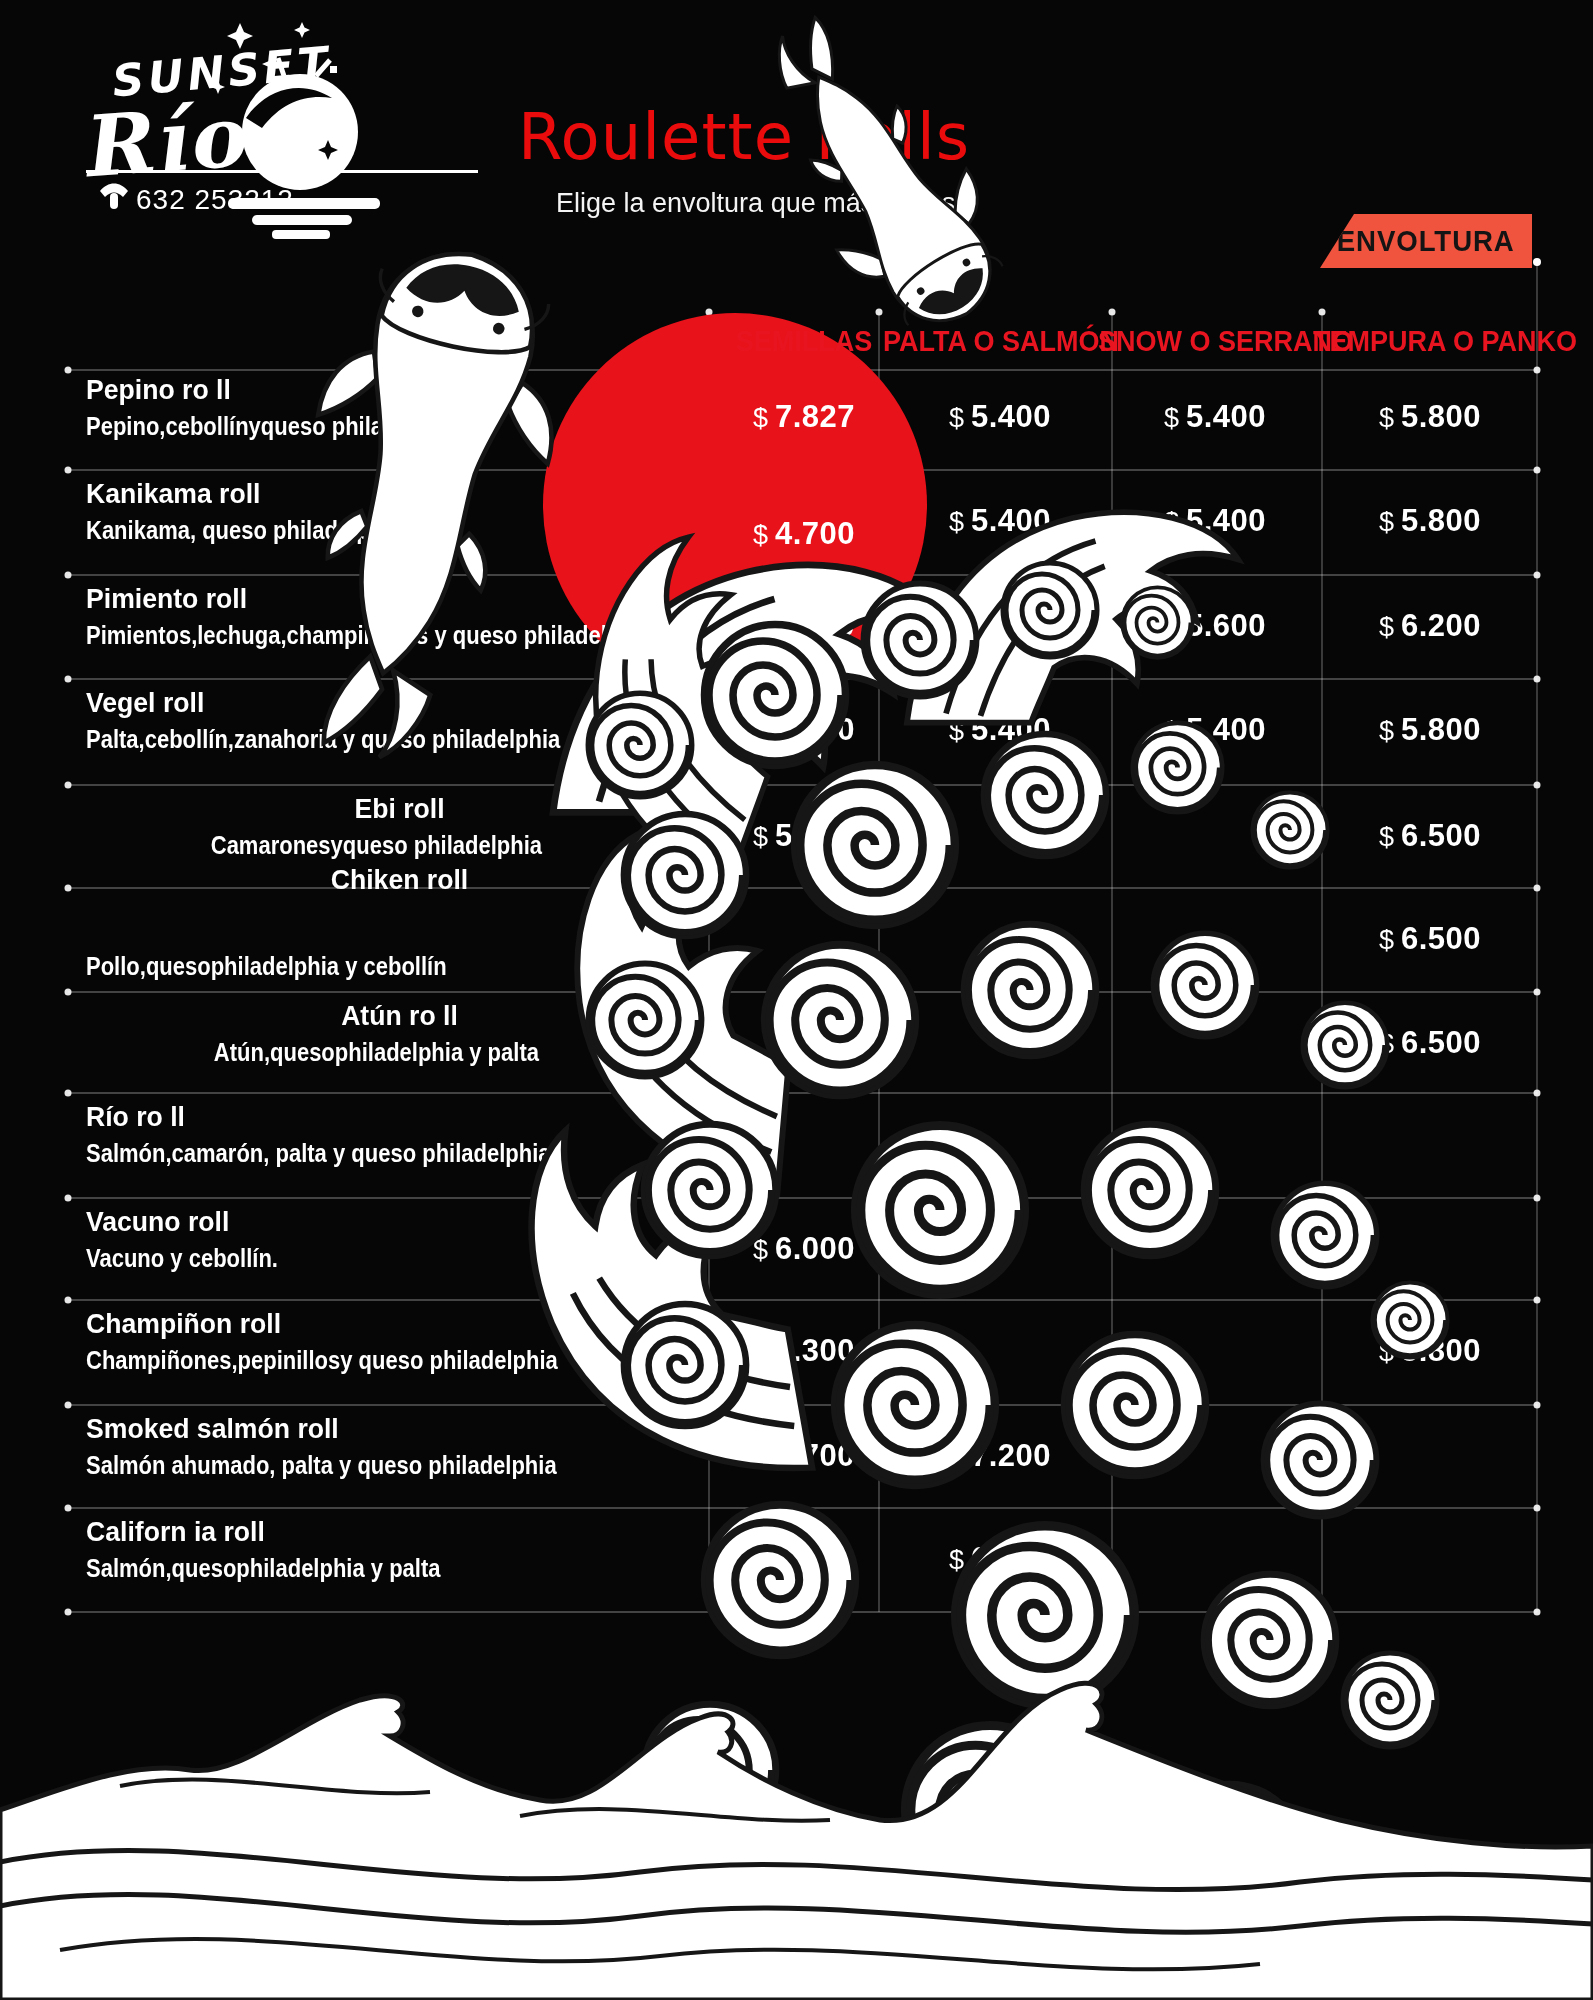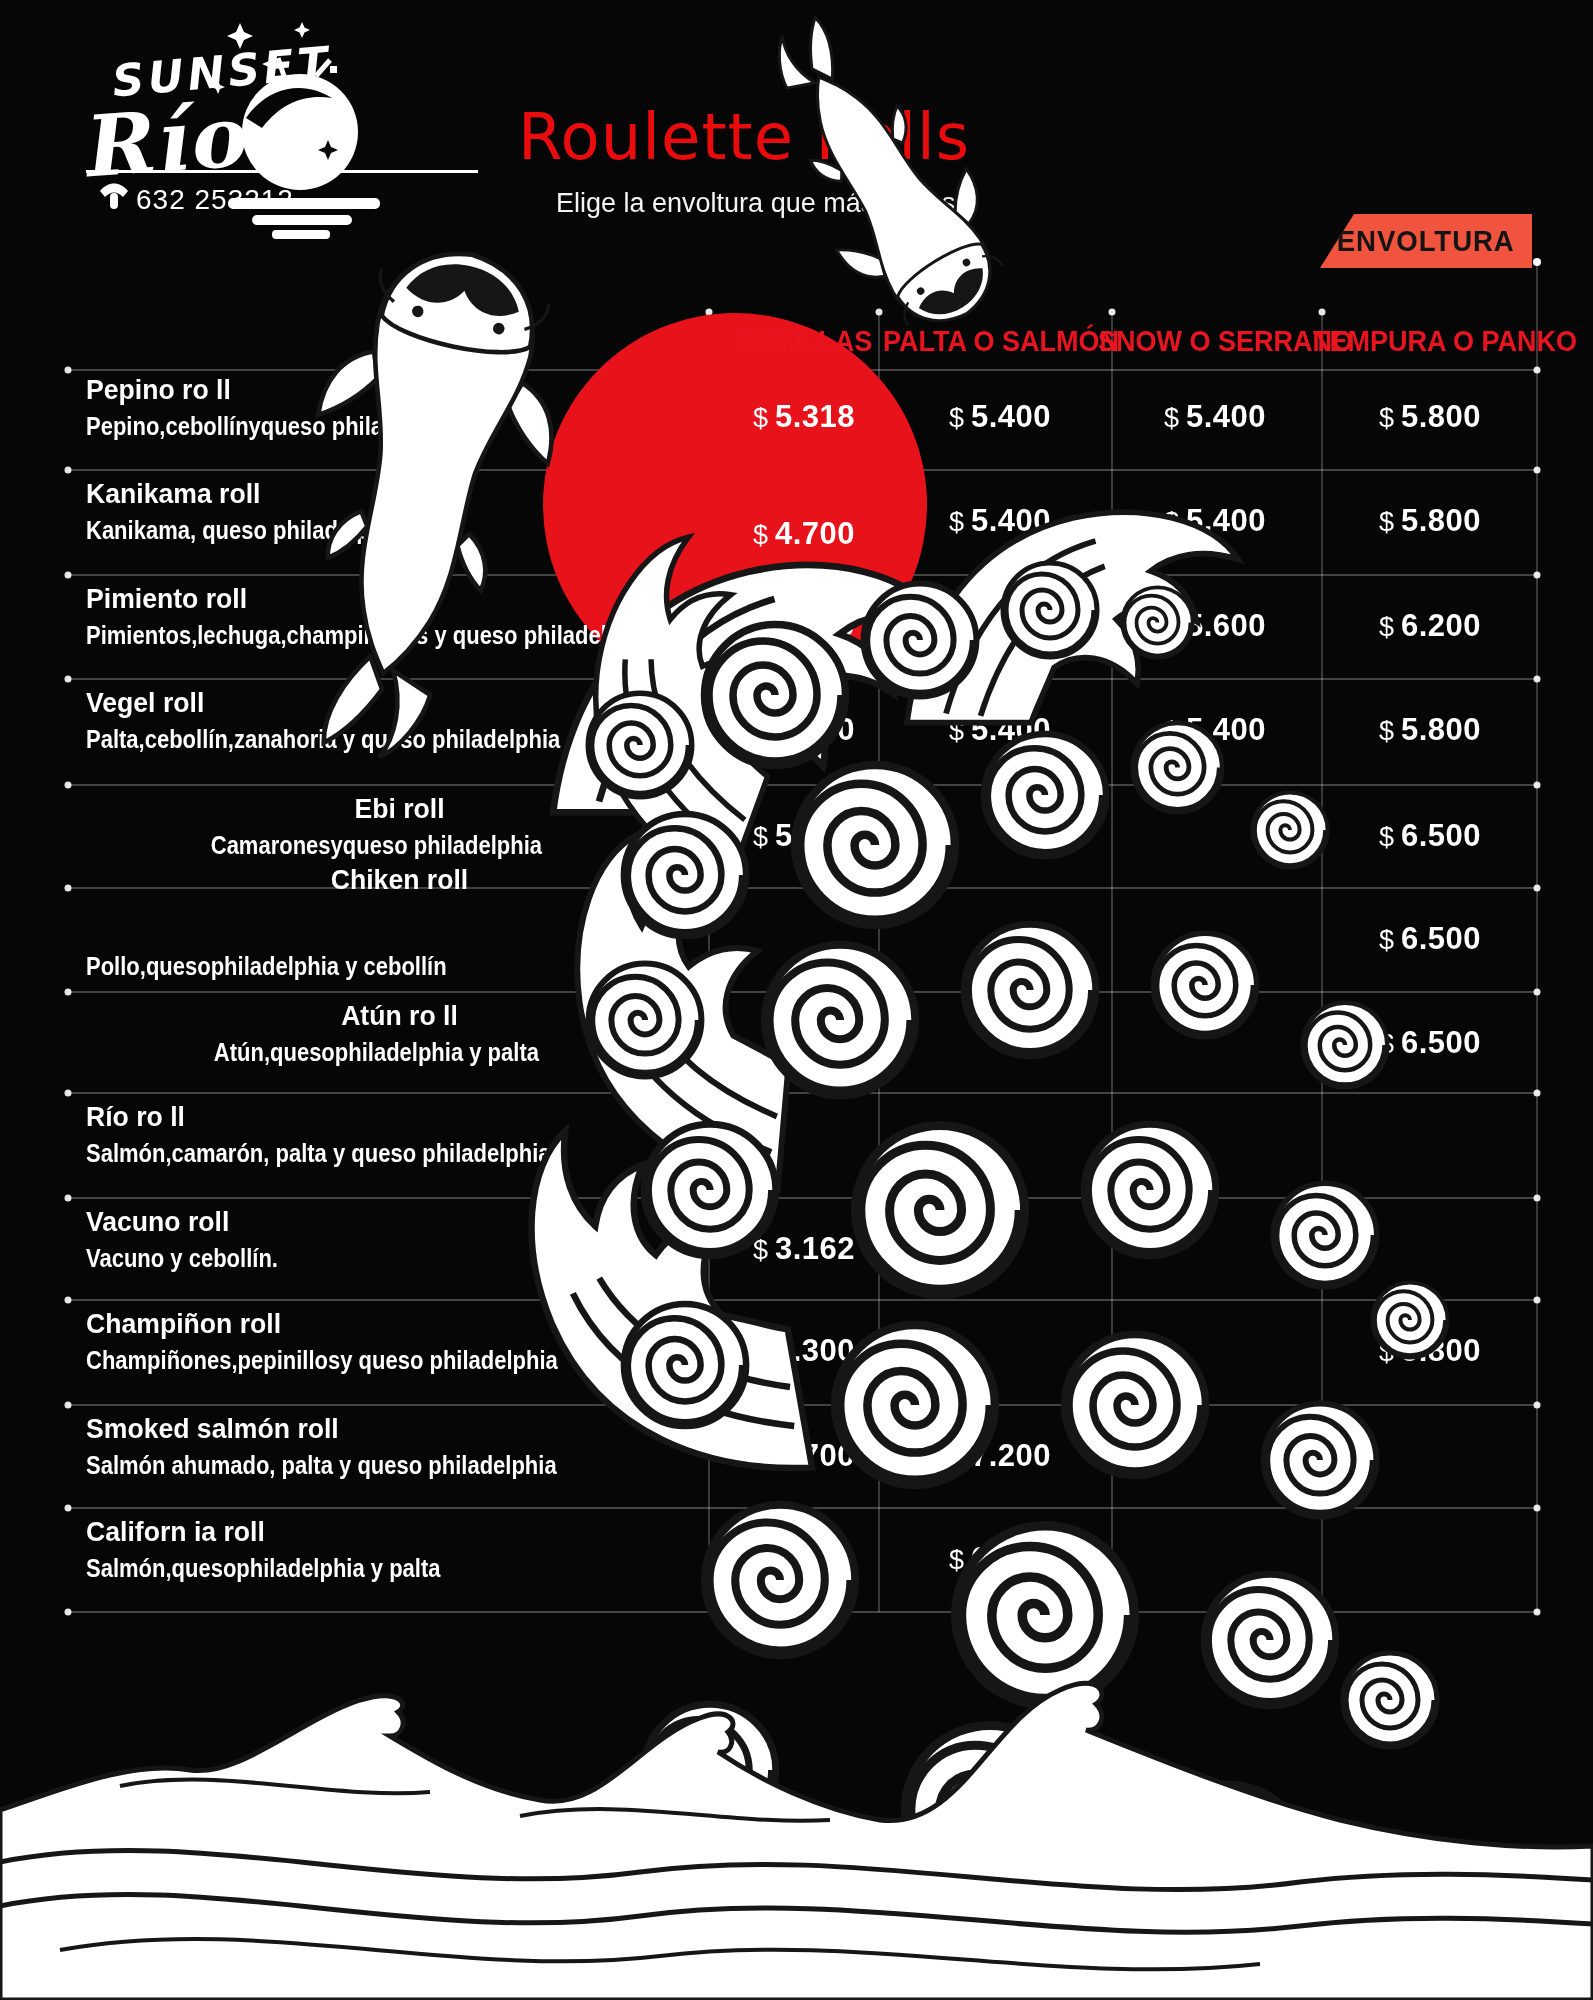--- a/index.html
+++ b/index.html
@@ -130,21 +130,21 @@
 
   <div id="table">
       <div class="col-header" style="left: 674px; top: 324px;">SEMILLAS</div>
       <div class="col-header" style="left: 870px; top: 324px;">PALTA O SALMÓN</div>
       <div class="col-header" style="left: 1085px; top: 324px;">SNOW O SERRANO</div>
       <div class="col-header" style="left: 1300px; top: 324px;">TEMPURA O PANKO</div>
       <div class="item" style="top: 374px;">
         <div class="t">Pepino ro ll</div>
         <div class="d">Pepino,cebollínyqueso philadelphia</div>
       </div>
-      <div class="price" style="left: 694px; top: 399px;"><span class="cur">$</span><span class="amt">5.318</span></div>
+      <div class="price" style="left: 694px; top: 399px;"><span class="cur">$</span><span class="amt">7.827</span></div>
       <div class="price" style="left: 890px; top: 399px;"><span class="cur">$</span><span class="amt">5.400</span></div>
       <div class="price" style="left: 1105px; top: 399px;"><span class="cur">$</span><span class="amt">5.400</span></div>
       <div class="price" style="left: 1320px; top: 399px;"><span class="cur">$</span><span class="amt">5.800</span></div>
       <div class="item" style="top: 478px;">
         <div class="t">Kanikama roll</div>
         <div class="d">Kanikama, queso philadelphia</div>
       </div>
       <div class="price" style="left: 694px; top: 516px;"><span class="cur">$</span><span class="amt">4.700</span></div>
       <div class="price" style="left: 890px; top: 503px;"><span class="cur">$</span><span class="amt">5.400</span></div>
       <div class="price" style="left: 1105px; top: 503px;"><span class="cur">$</span><span class="amt">5.400</span></div>
@@ -182,21 +182,21 @@
       </div>
       <div class="price" style="left: 1320px; top: 1025px;"><span class="cur">$</span><span class="amt">6.500</span></div>
       <div class="item" style="top: 1101px;">
         <div class="t">Río ro ll</div>
         <div class="d">Salmón,camarón, palta y queso philadelphia</div>
       </div>
       <div class="item" style="top: 1206px;">
         <div class="t">Vacuno roll</div>
         <div class="d">Vacuno y cebollín.</div>
       </div>
-      <div class="price" style="left: 694px; top: 1231px;"><span class="cur">$</span><span class="amt">3.162</span></div>
+      <div class="price" style="left: 694px; top: 1231px;"><span class="cur">$</span><span class="amt">6.000</span></div>
       <div class="item" style="top: 1308px;">
         <div class="t">Champiñon roll</div>
         <div class="d">Champiñones,pepinillosy queso philadelphia</div>
       </div>
       <div class="price" style="left: 694px; top: 1333px;"><span class="cur">$</span><span class="amt">5.300</span></div>
       <div class="price" style="left: 1320px; top: 1333px;"><span class="cur">$</span><span class="amt">5.800</span></div>
       <div class="item" style="top: 1413px;">
         <div class="t">Smoked salmón roll</div>
         <div class="d">Salmón ahumado, palta y queso philadelphia</div>
       </div>

